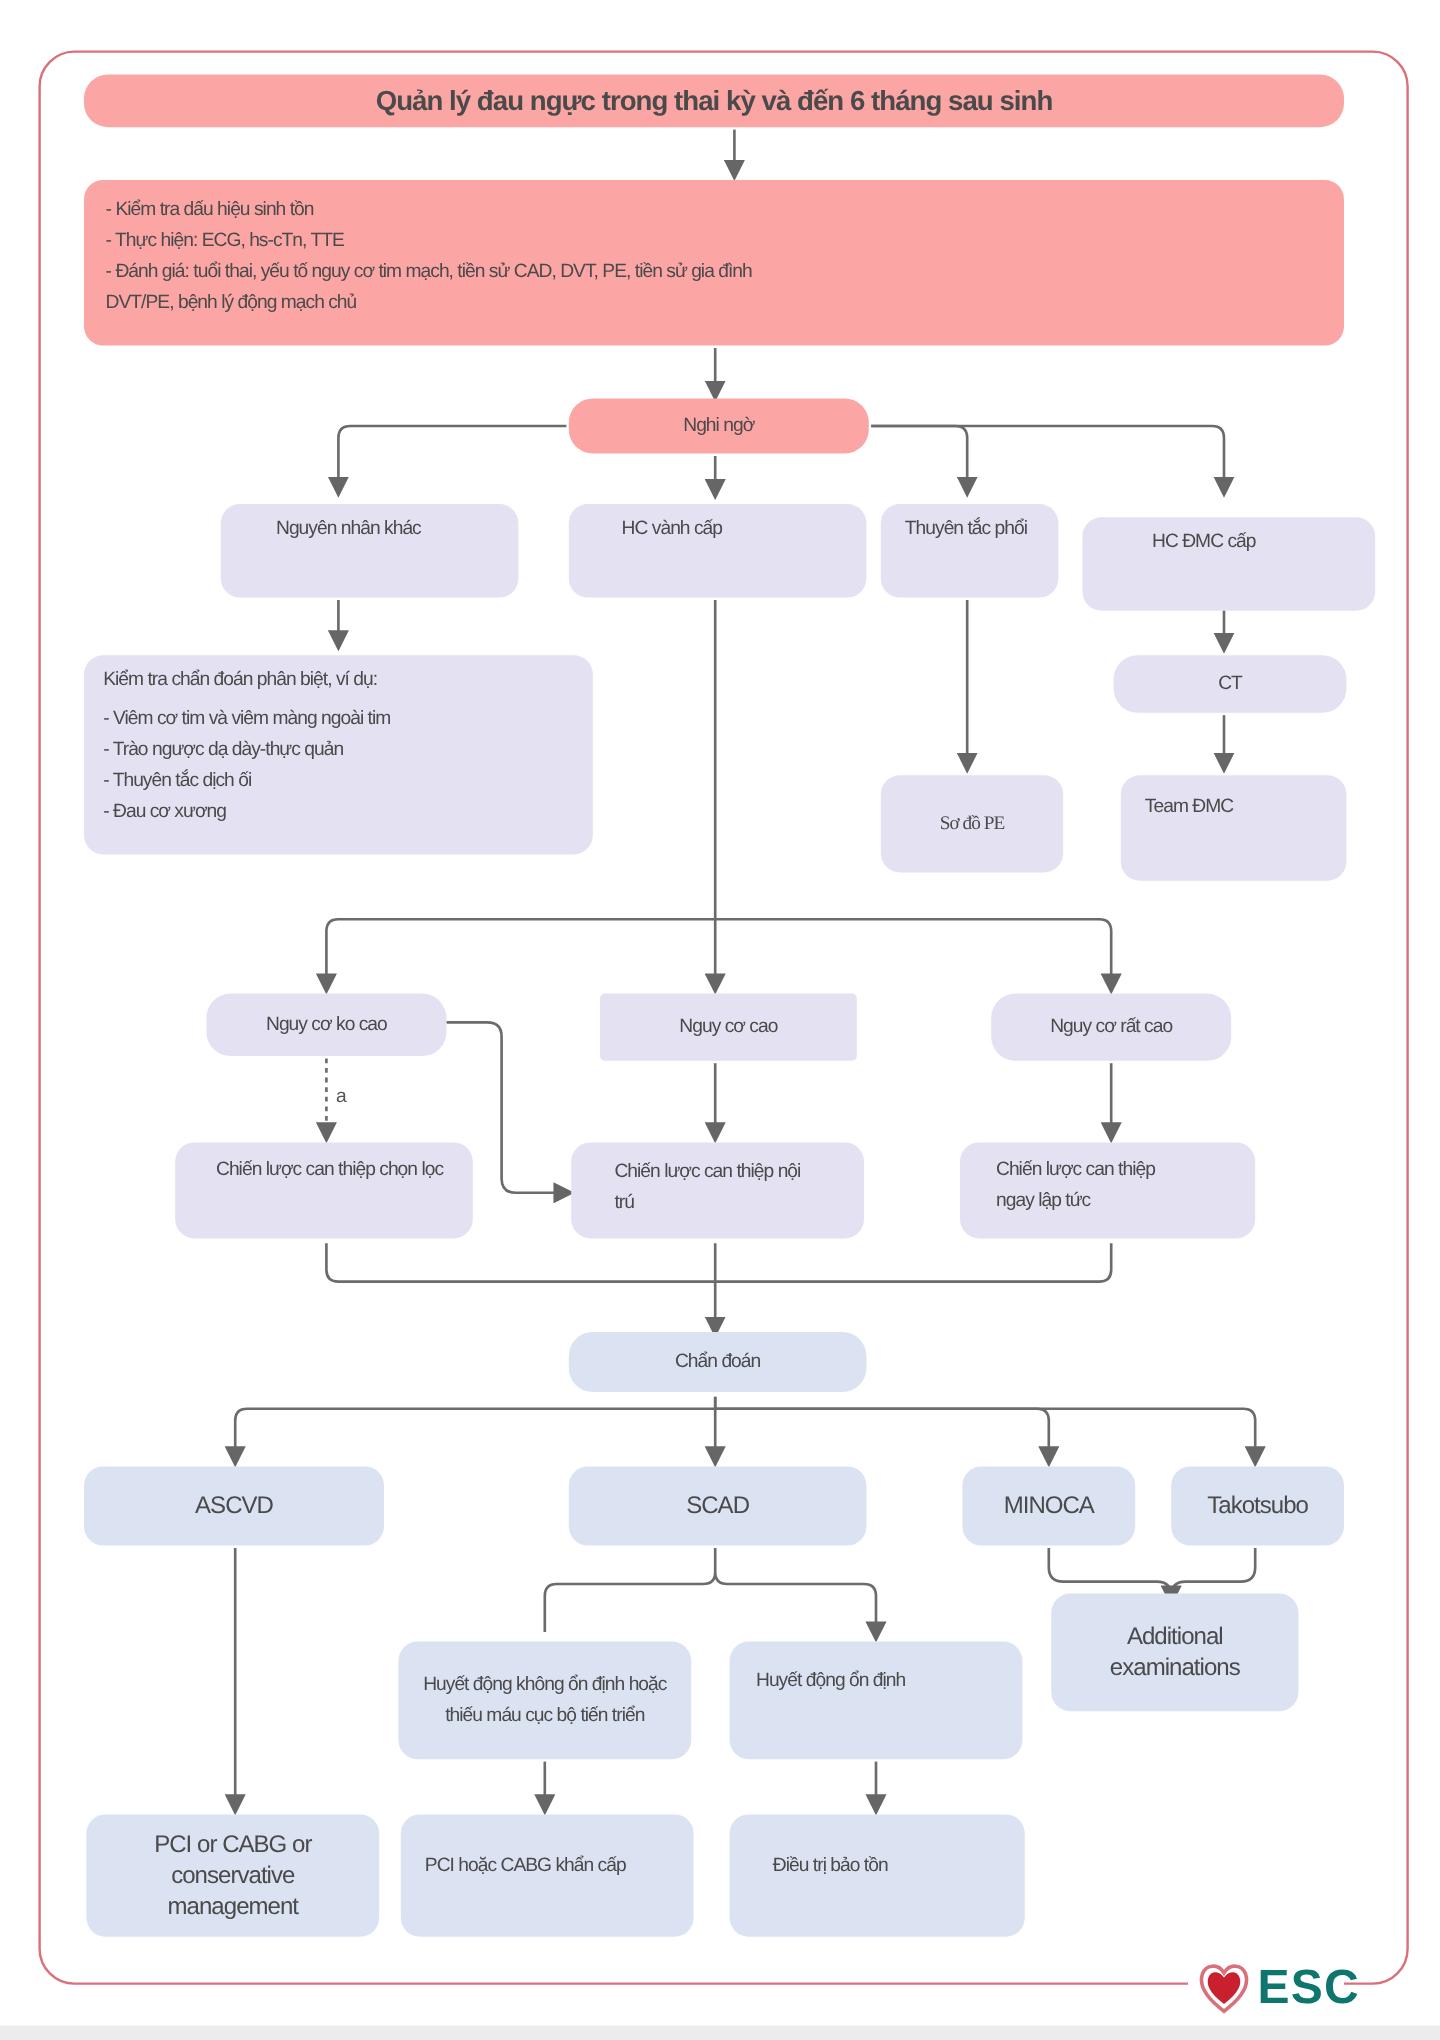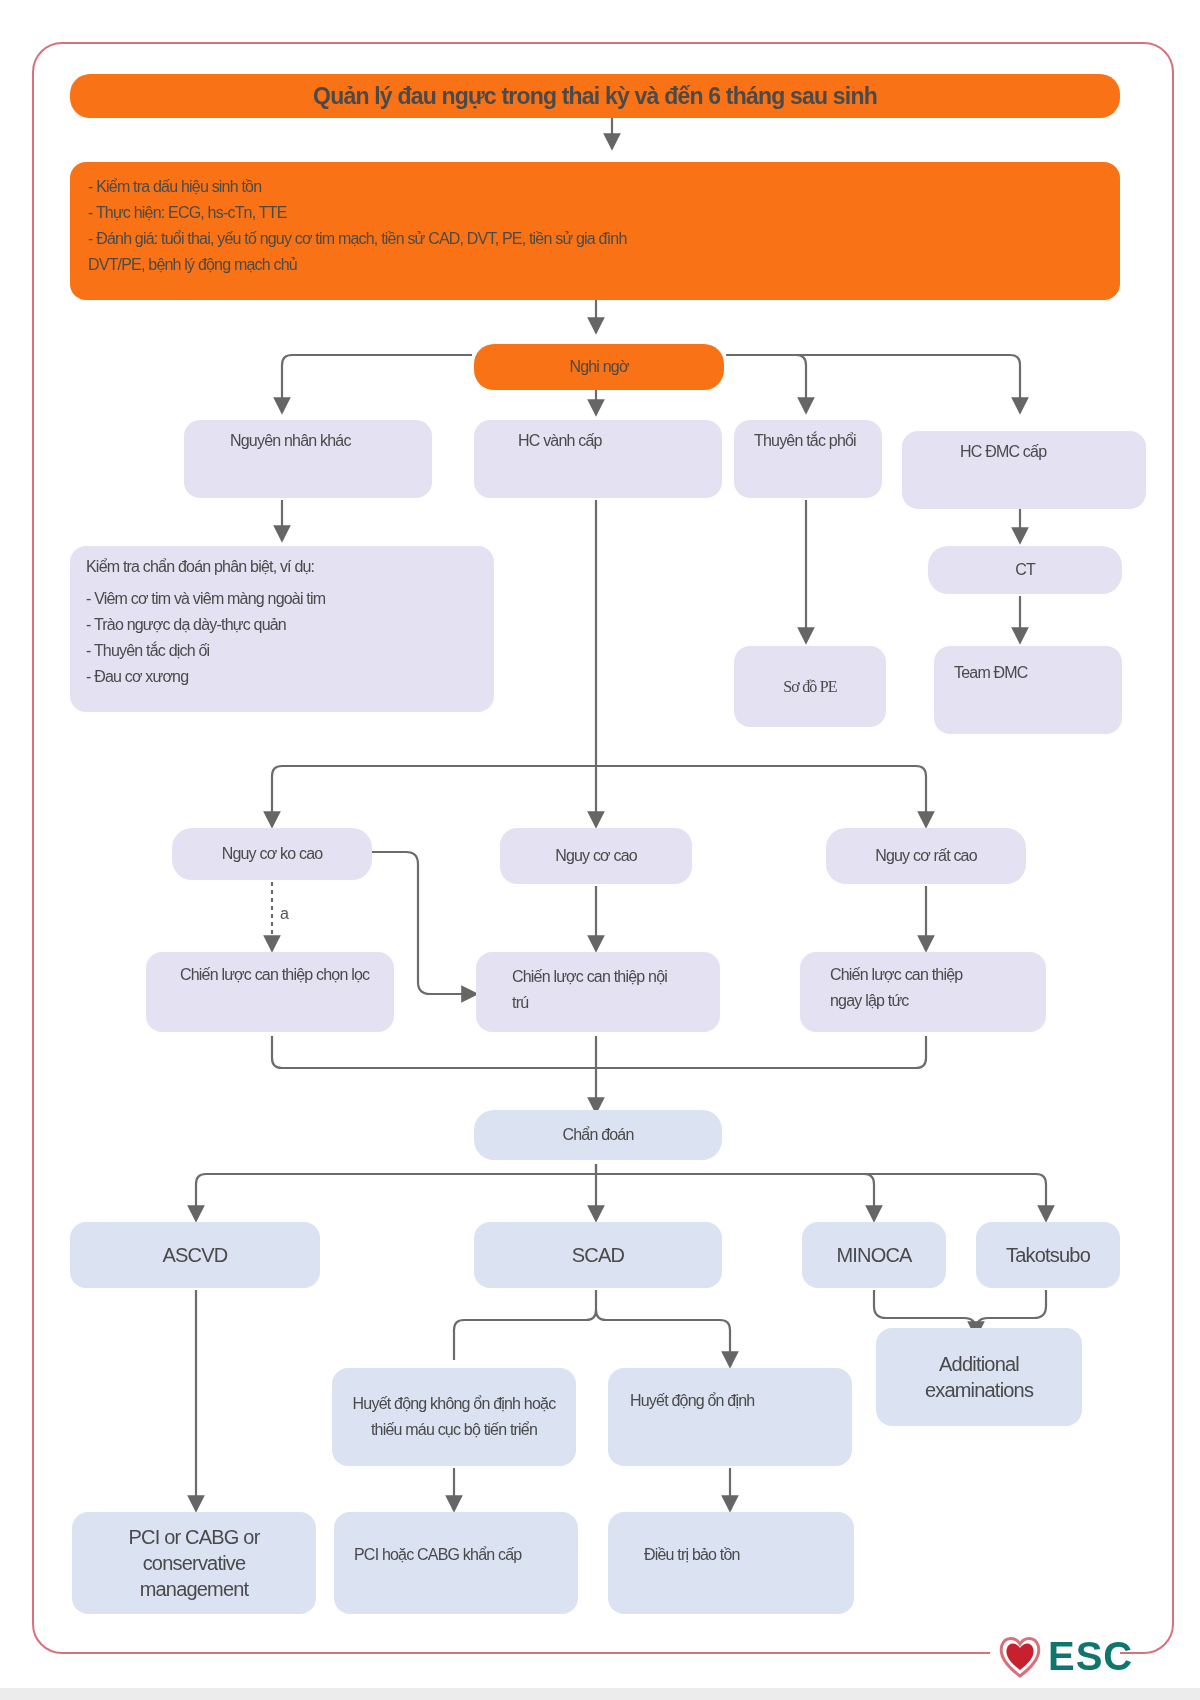--- a/index.html
+++ b/index.html
@@ -18,21 +18,21 @@
     }
     .bottom-strip {
       position: absolute; left: 0; top: 1688px; width: 1200px; height: 12px; background: #ececec;
     }
     svg.connectors { position: absolute; left: 0; top: 0; }
     .box {
       position: absolute; box-sizing: border-box; border-radius: 16px;
       font-size: 16px; line-height: 26px; letter-spacing: -0.8px;
       color: #4a4a4a;
     }
-    .pink { background: #f97316; margin-top: 12px; }
+    .pink { background: #fca5a5; }
     .lav  { background: #e4e1f2; }
     .blue { background: #dbe2f2; }
     .center { display: flex; align-items: center; justify-content: center; text-align: center; }
     .title { font-weight: bold; font-size: 23px; }
     .list { padding: 12px 18px; }
     .list div { white-space: nowrap; }
     .label-a {
       position: absolute; font-size: 16px; color: #555; left: 280px; top: 905px;
     }
     .esc-logo {
@@ -120,21 +120,21 @@
   <div>- Thuyên tắc dịch ối</div>
   <div>- Đau cơ xương</div>
 </div>
 
 <div class="box lav center" style="left:928px;top:546px;width:194px;height:48px;border-radius:20px;">CT</div>
 
 <div class="box lav center" style="left:734px;top:646px;width:152px;height:81px;padding:0 24px;font-family:Liberation Serif, serif;">Sơ đồ PE</div>
 <div class="box lav" style="left:934px;top:646px;width:188px;height:88px;padding:14px 0 0 20px;">Team ĐMC</div>
 
 <div class="box lav center" style="left:172px;top:828px;width:200px;height:52px;border-radius:20px;">Nguy cơ ko cao</div>
-<div class="box lav center" style="left:500px;top:828px;width:192px;height:56px;border-radius:17px;text-align:right;">Nguy cơ cao</div>
+<div class="box lav center" style="left:500px;top:828px;width:214px;height:56px;border-radius:4px;text-align:right;">Nguy cơ cao</div>
 <div class="box lav center" style="left:826px;top:828px;width:200px;height:56px;border-radius:20px;">Nguy cơ rất cao</div>
 
 <div class="label-a">a</div>
 
 <div class="box lav" style="left:146px;top:952px;width:248px;height:80px;padding:10px 0 0 34px;">Chiến lược can thiệp chọn lọc</div>
 <div class="box lav" style="left:476px;top:952px;width:244px;height:80px;padding:12px 36px 0 36px;">Chiến lược can thiệp nội trú</div>
 <div class="box lav" style="left:800px;top:952px;width:246px;height:80px;padding:10px 60px 0 30px;">Chiến lược can thiệp ngay lập tức</div>
 
 <div class="box blue center" style="left:474px;top:1110px;width:248px;height:50px;border-radius:20px;">Chẩn đoán</div>
 

